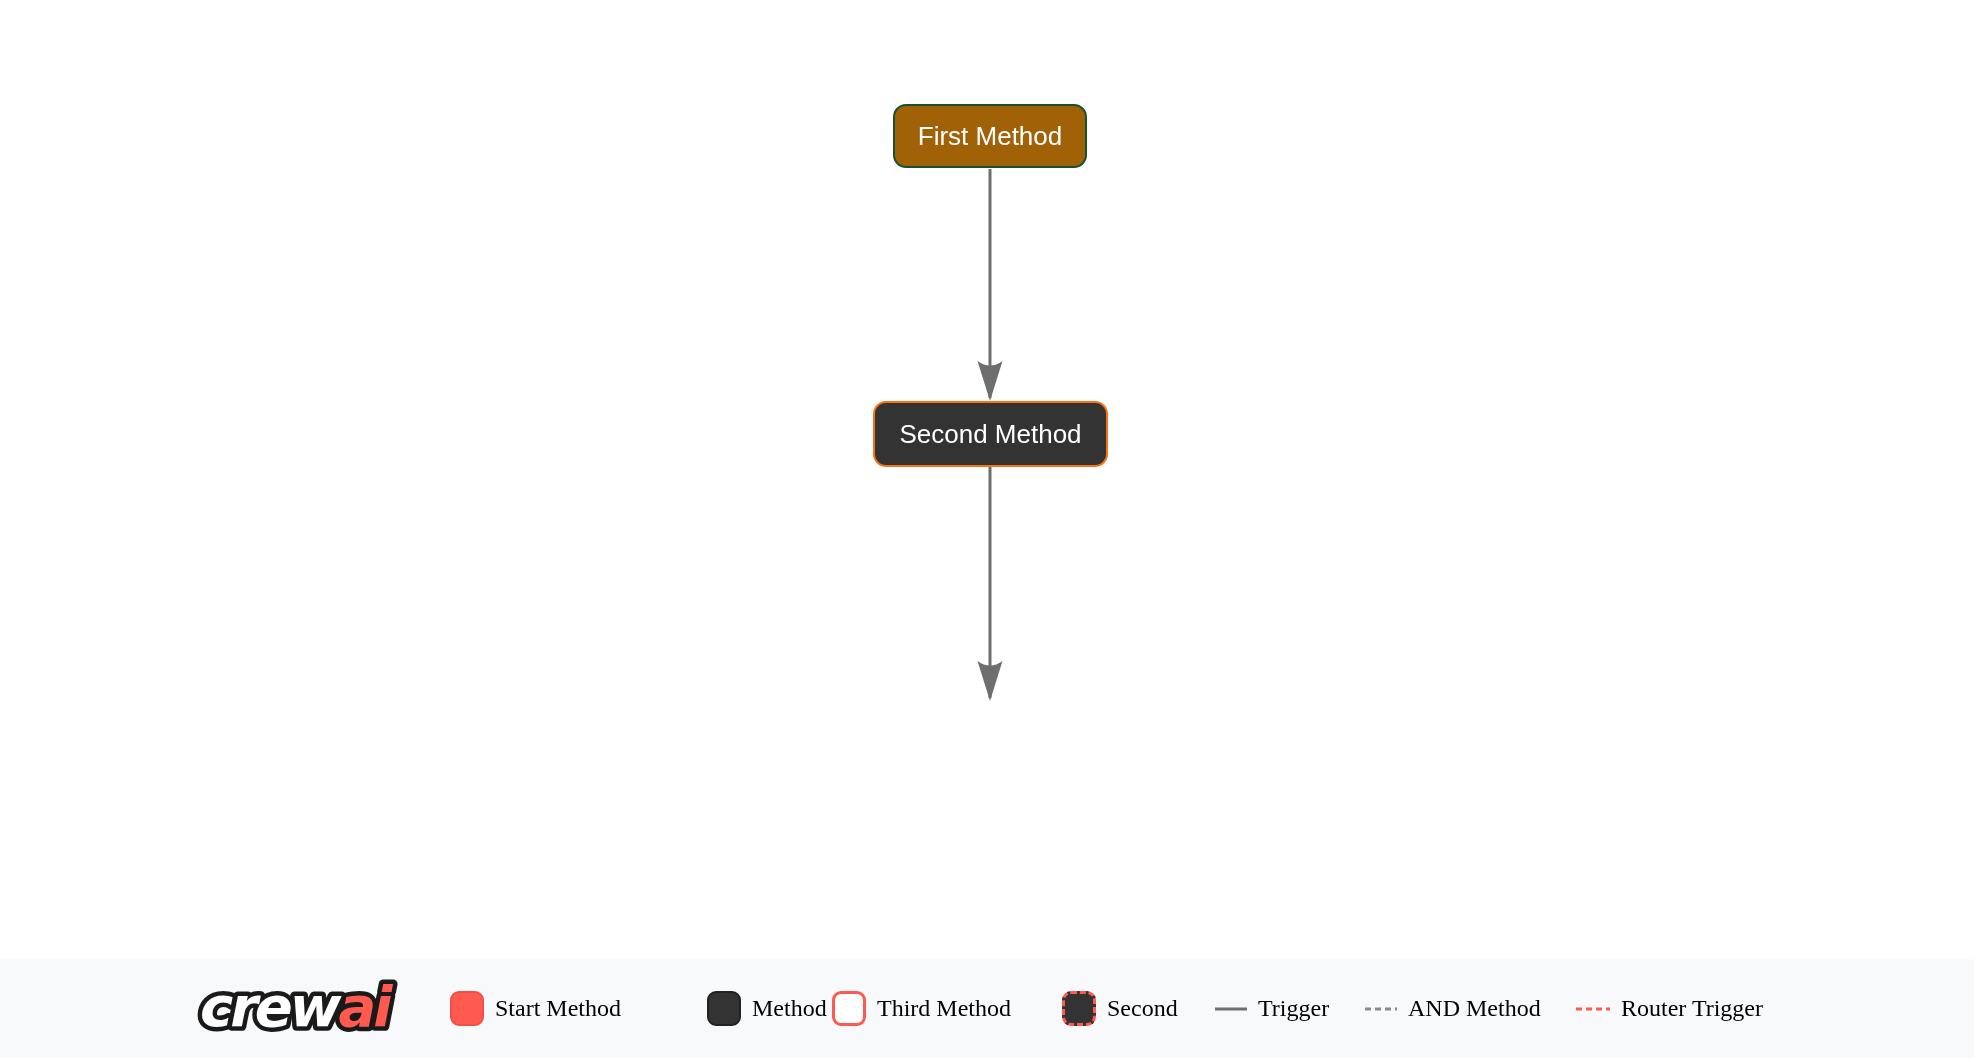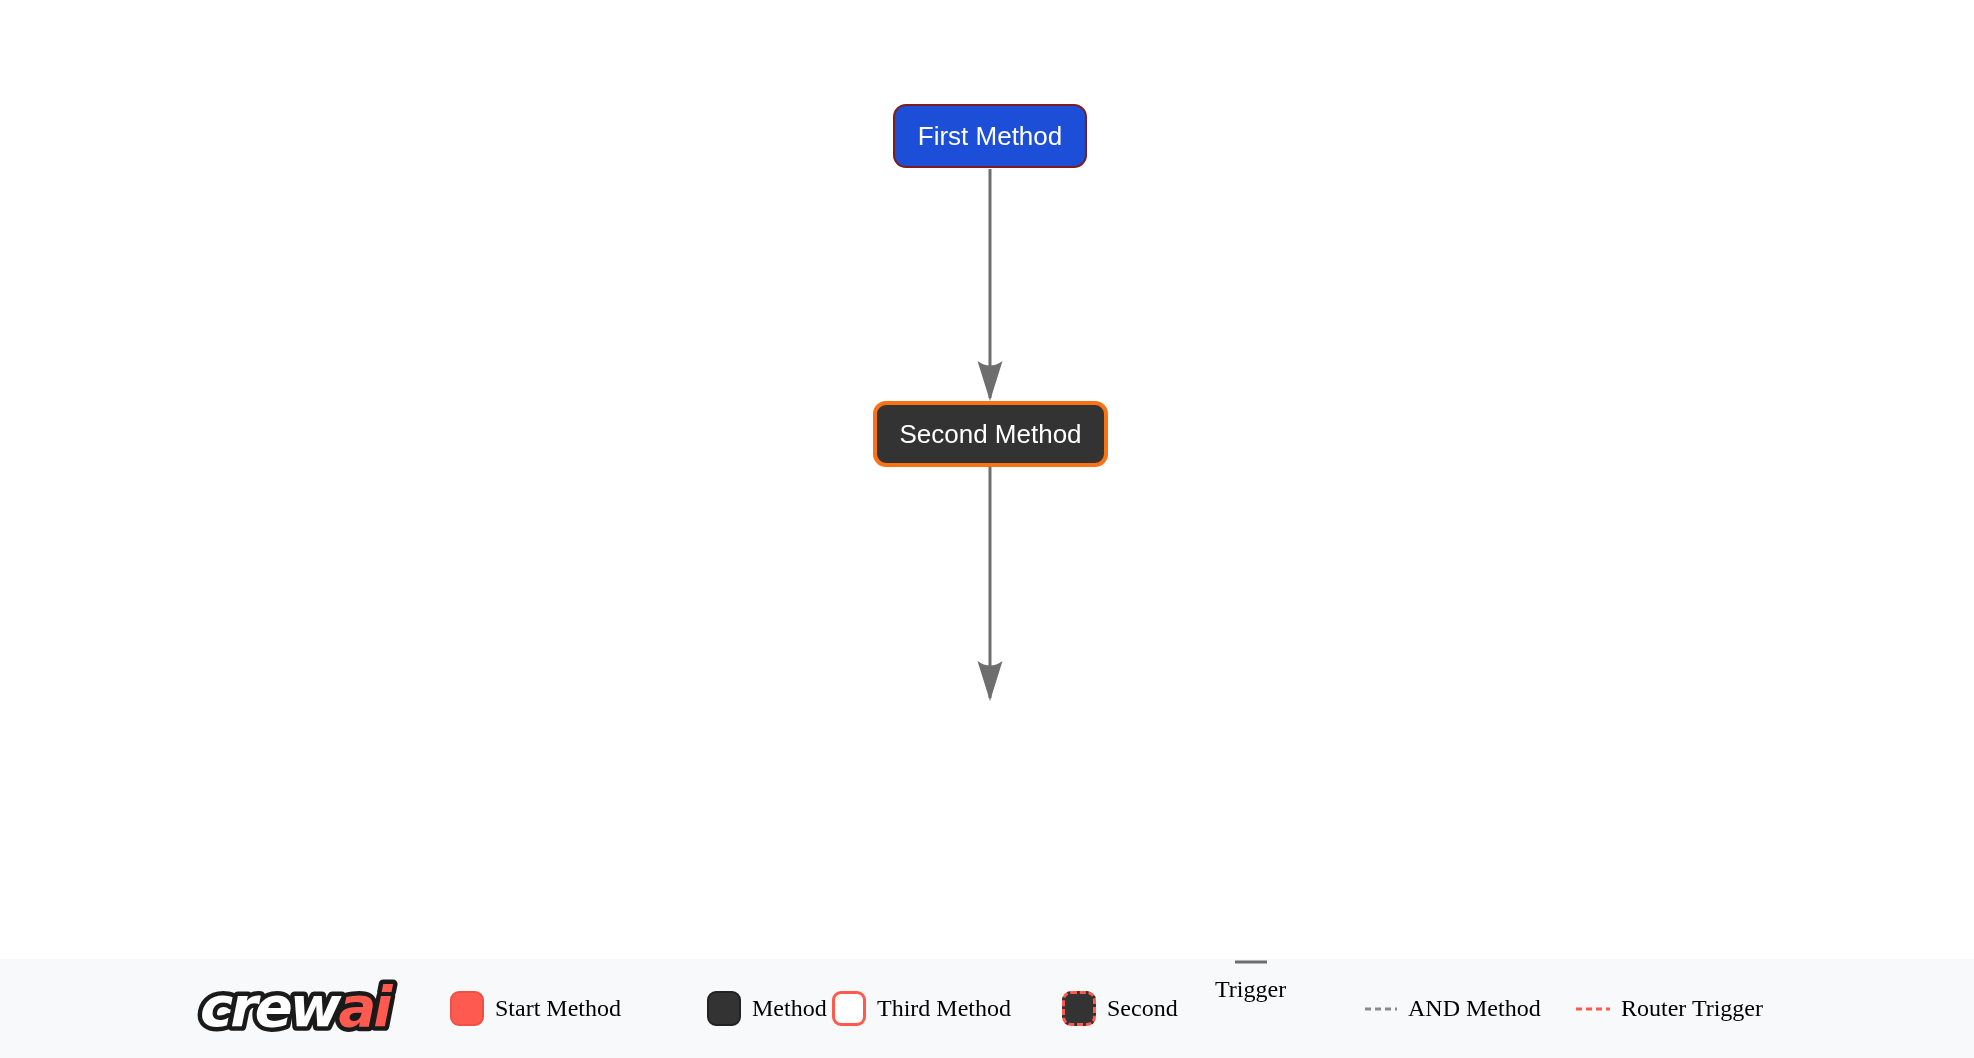--- a/index.html
+++ b/index.html
@@ -29,26 +29,26 @@
     align-items: center;
     justify-content: center;
     border-radius: 13px;
     color: #ffffff;
     font-size: 26px;
     font-family: "Liberation Sans", sans-serif;
     white-space: nowrap;
     cursor: pointer;
   }
   .node-start {
-    background: #1d4ed8;
-    border: 2px solid #7f1d1d;
+    background: #a16207;
+    border: 2px solid #14532d;
   }
   .node-method {
     background: #333333;
-    border: 4px solid #f97316;
+    border: 2px solid #f97316;
   }
   #node-first  { left: 893px; top: 104px; width: 194px; height: 64px; }
   #node-second { left: 873px; top: 401px; width: 235px; height: 66px; }
   #node-third  { left: 888px; top: 702px; width: 205px; height: 62px; }
 
   
   .legend-bar {
     position: absolute;
     left: 0; top: 959px;
     width: 1974px; height: 99px;
@@ -68,21 +68,21 @@
     gap: 11px;
     font-family: Liberation Serif, serif;
     font-size: 24px;
     color: #000000;
     white-space: nowrap;
   }
   #legend-item-0 { left: 450px; }
   #legend-item-1 { left: 707px; }
   #legend-item-2 { left: 832px; }
   #legend-item-3 { left: 1062px; }
-  #legend-item-4 { left: 1215px; flex-direction: column; }
+  #legend-item-4 { left: 1215px; }
   #legend-item-5 { left: 1365px; }
   #legend-item-6 { left: 1576px; }
 
   .swatch-box {
     width: 34px; height: 35px;
     border-radius: 9px;
     flex: 0 0 auto;
   }
   .swatch-start  { background: #FF5A50; border: 2px solid #ef5048; }
   .swatch-method { background: #333333; border: 2px solid #222222; }

